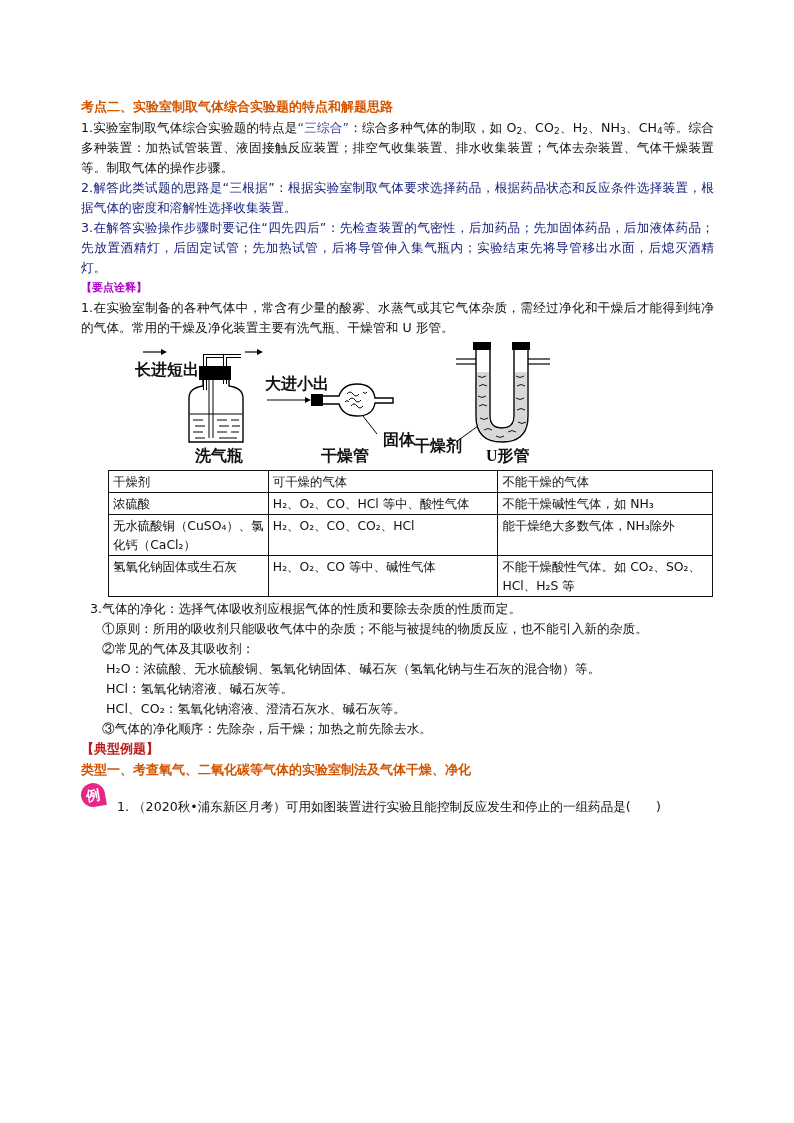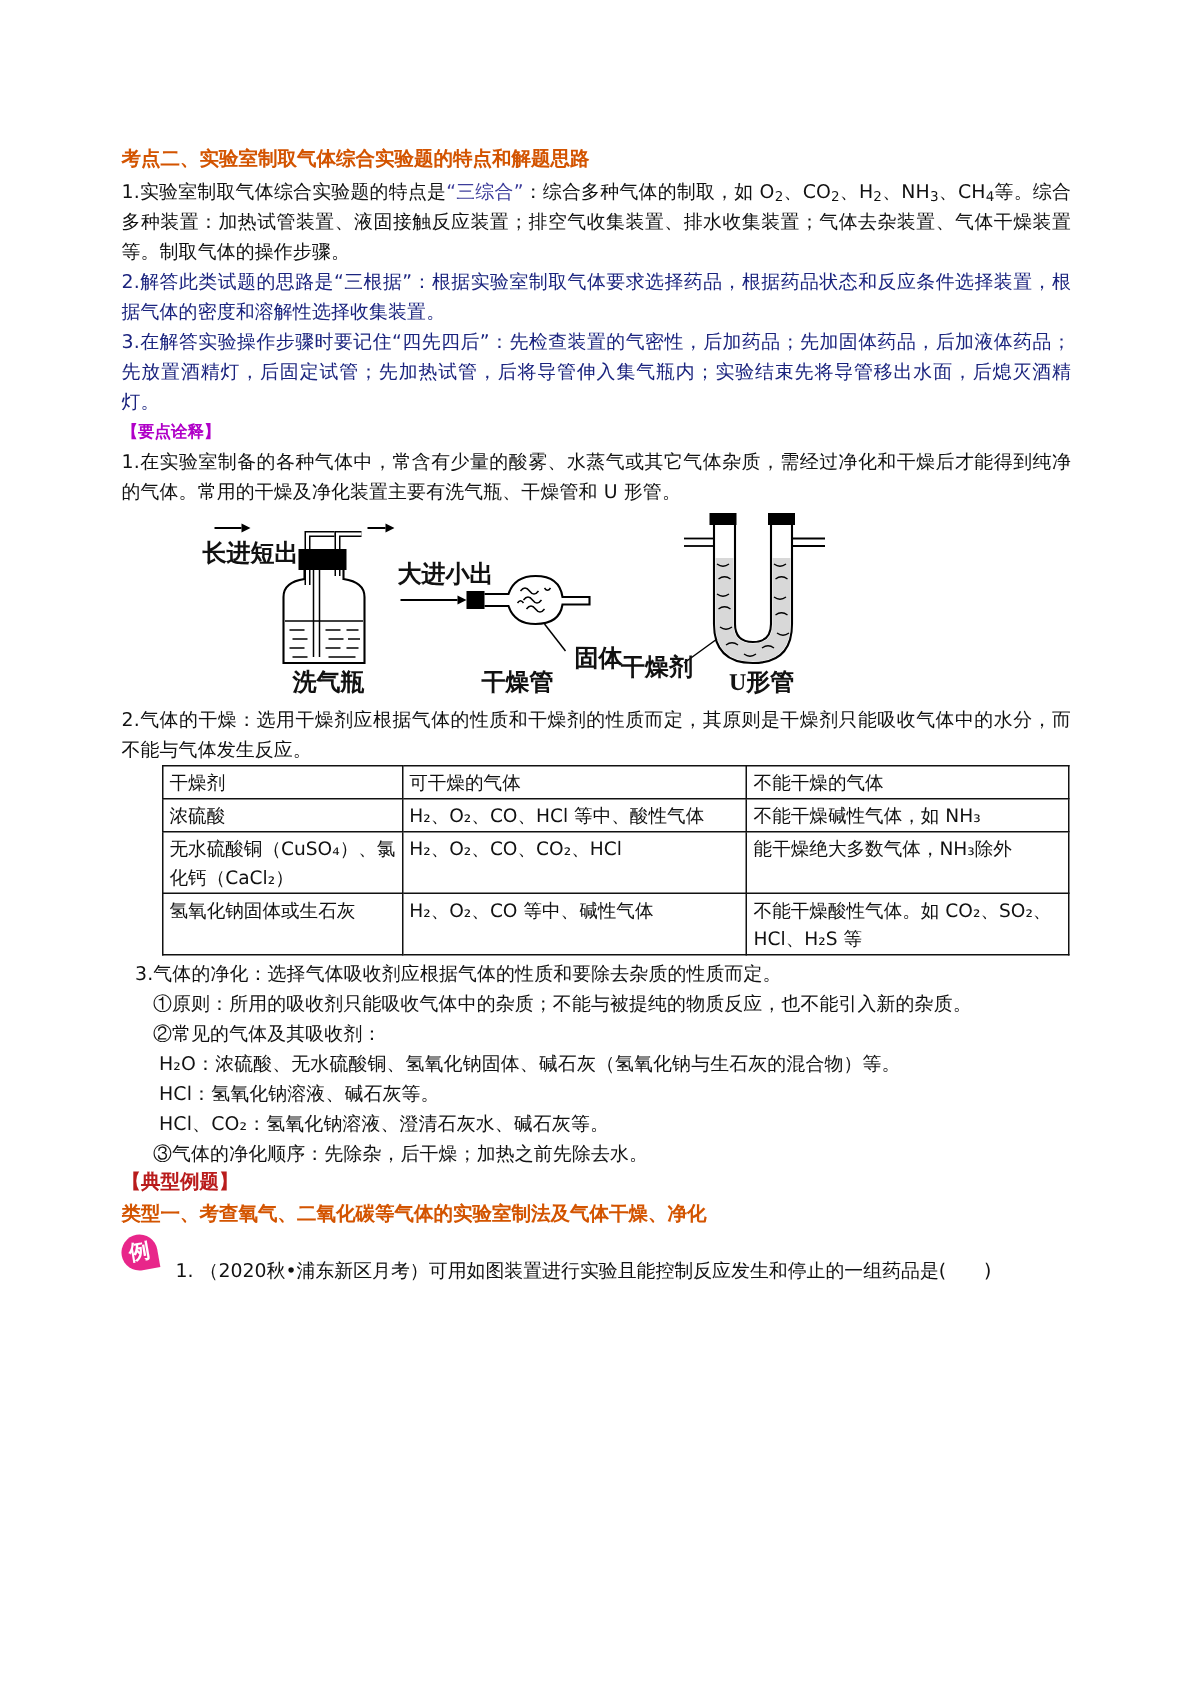--- a/index.html
+++ b/index.html
@@ -125,21 +125,20 @@
             <path d="M101 44 q4 -3 8 0"></path>
             <path d="M100 34 q4 3 8 0"></path>
         </g>
         <line x1="40" y1="100" x2="62" y2="84" stroke="#000" stroke-width="1"></line>
       </svg>
       <span class="figlabel" style="left:-2px;top:94px;">干燥剂</span>
       <span class="figlabel" style="left:70px;top:104px;">U形管</span>
     </div>
   </div>
 
-  <p class="p">2.气体的干燥：选用干燥剂应根据气体的性质和干燥剂的性质而定，其原则是干燥剂只能吸收气体中的水分，而不能与气体发生反应。</p>
 
   <table class="dry">
     <colgroup>
         <col style="width:160px">
         <col style="width:230px">
         <col style="width:215px">
       </colgroup>
     <tbody>
         <tr>
       <td>干燥剂</td>

